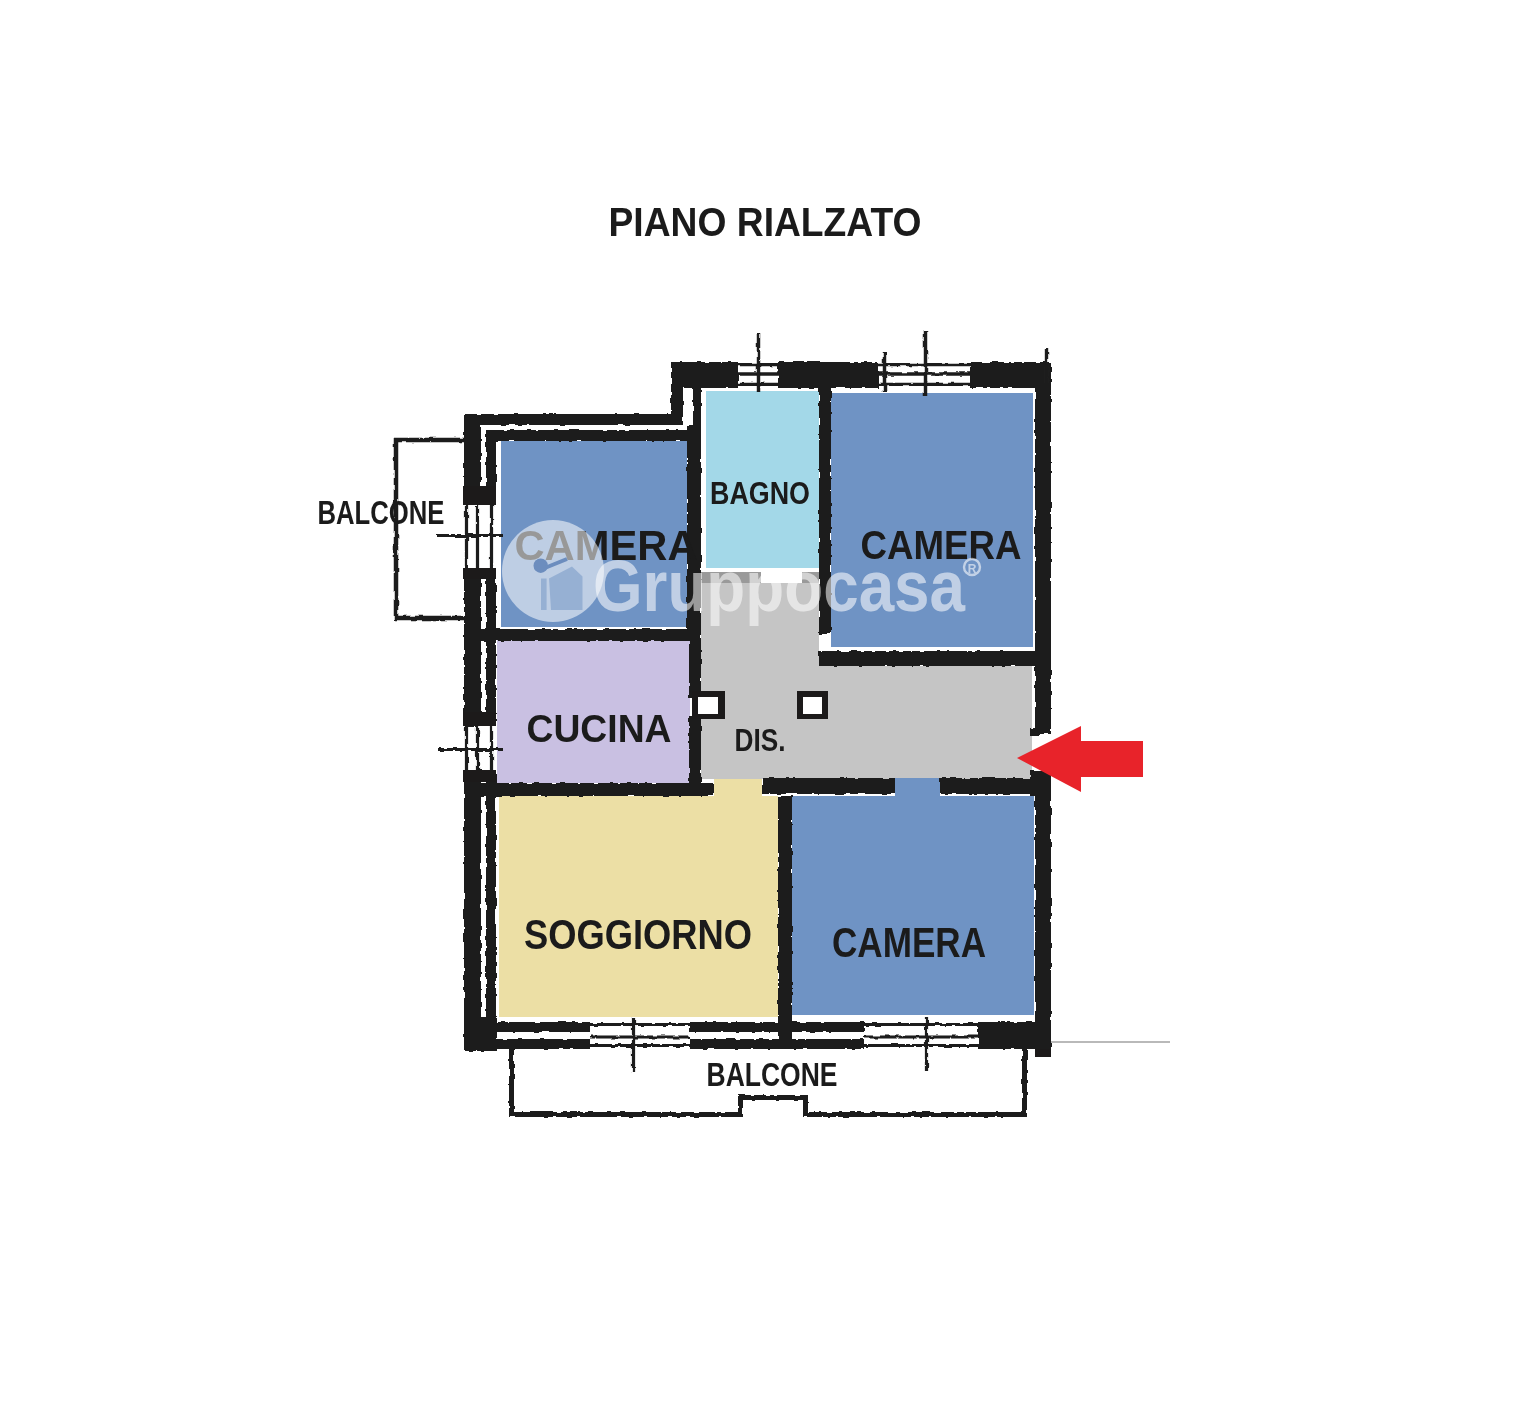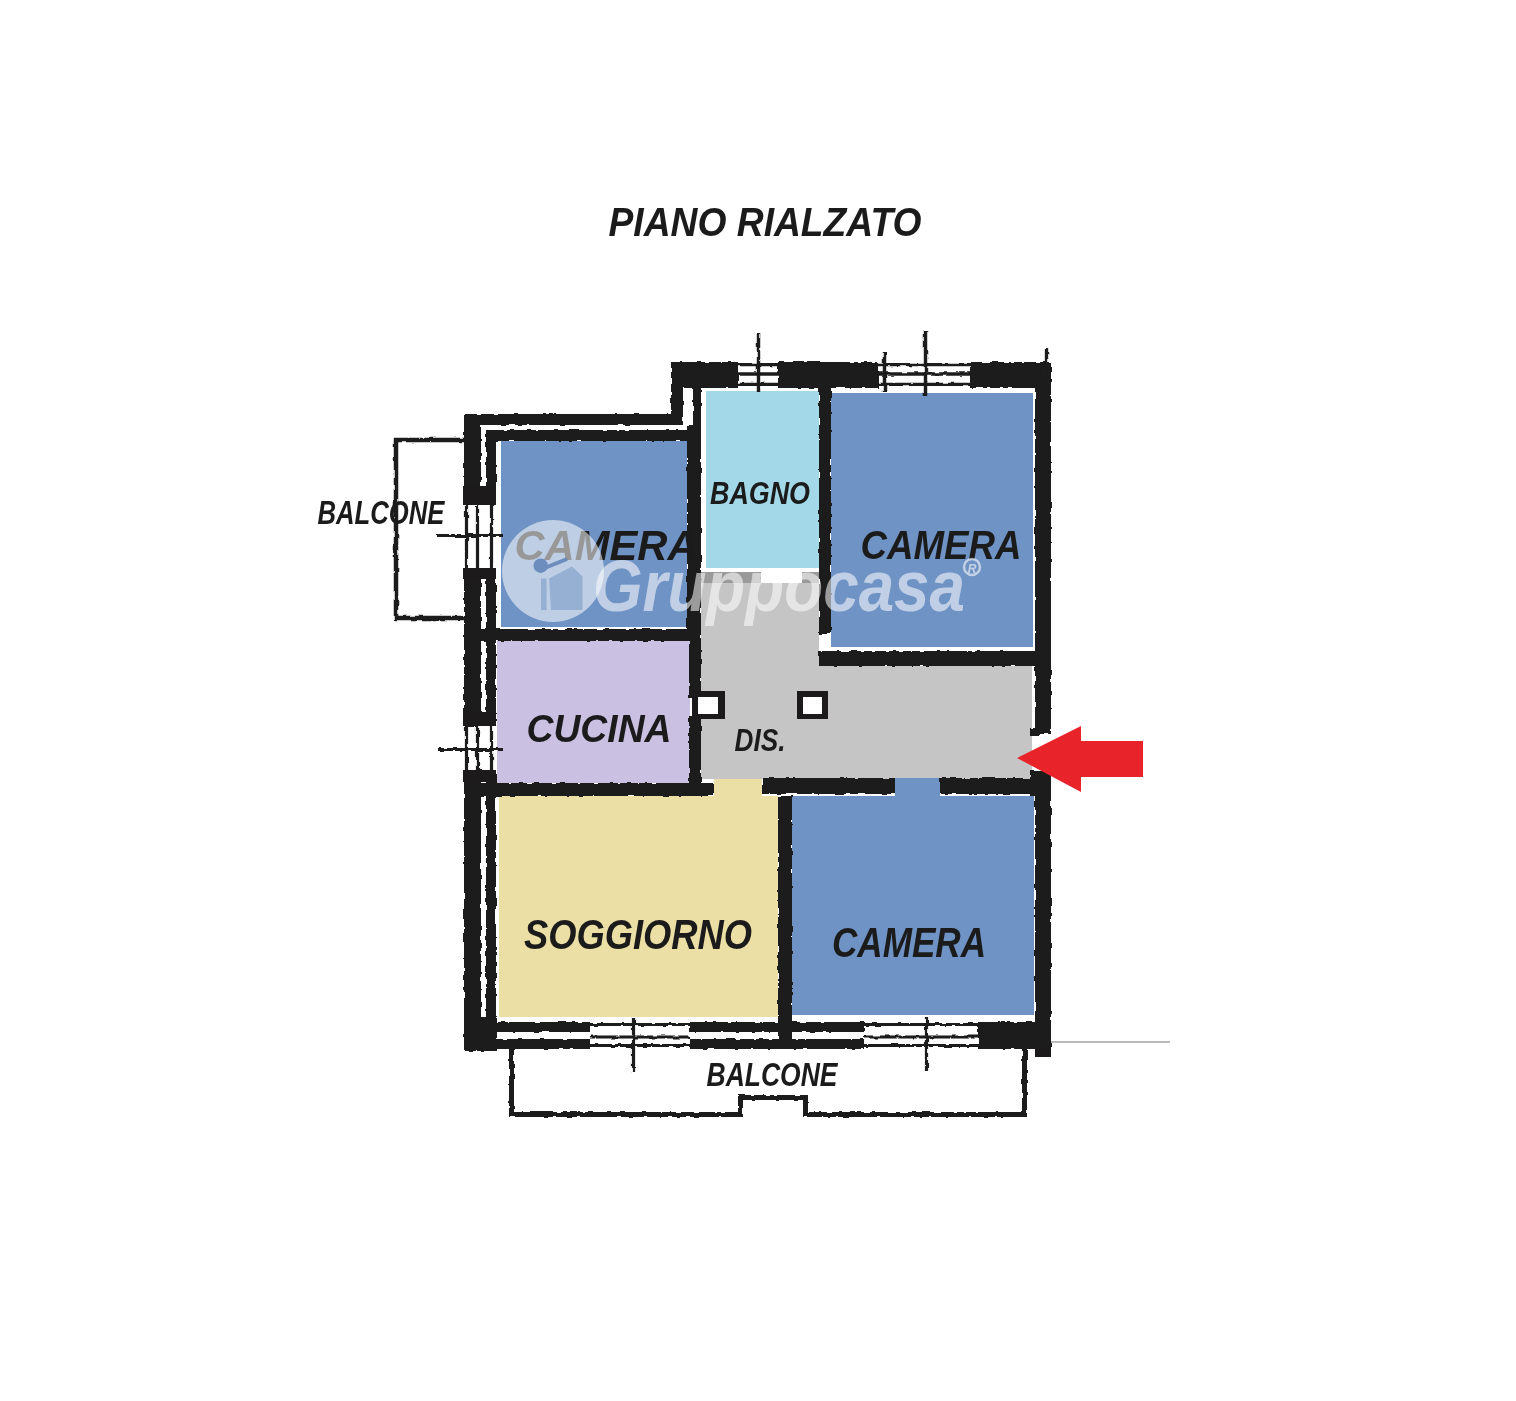--- a/index.html
+++ b/index.html
@@ -1,16 +1,16 @@
 <!DOCTYPE html>
 <html><head>
 <meta charset="utf-8">
 <style>
   html,body{margin:0;padding:0;background:#ffffff;}
-  .page{width:1516px;height:1401px;position:relative;background:#ffffff;overflow:hidden;font-style:italic;}
+  .page{width:1516px;height:1401px;position:relative;background:#ffffff;overflow:hidden;}
   svg text{font-family:"Liberation Sans", sans-serif;}
 </style>
 </head>
 <body>
 <div class="page">
 <svg width="1516" height="1401" viewBox="0 0 1516 1401">
   <defs>
     <filter id="rough" x="-3%" y="-3%" width="106%" height="106%">
       <feTurbulence type="fractalNoise" baseFrequency="0.12" numOctaves="2" seed="7" result="n"></feTurbulence>
       <feDisplacementMap in="SourceGraphic" in2="n" scale="3.5" xChannelSelector="R" yChannelSelector="G"></feDisplacementMap>

